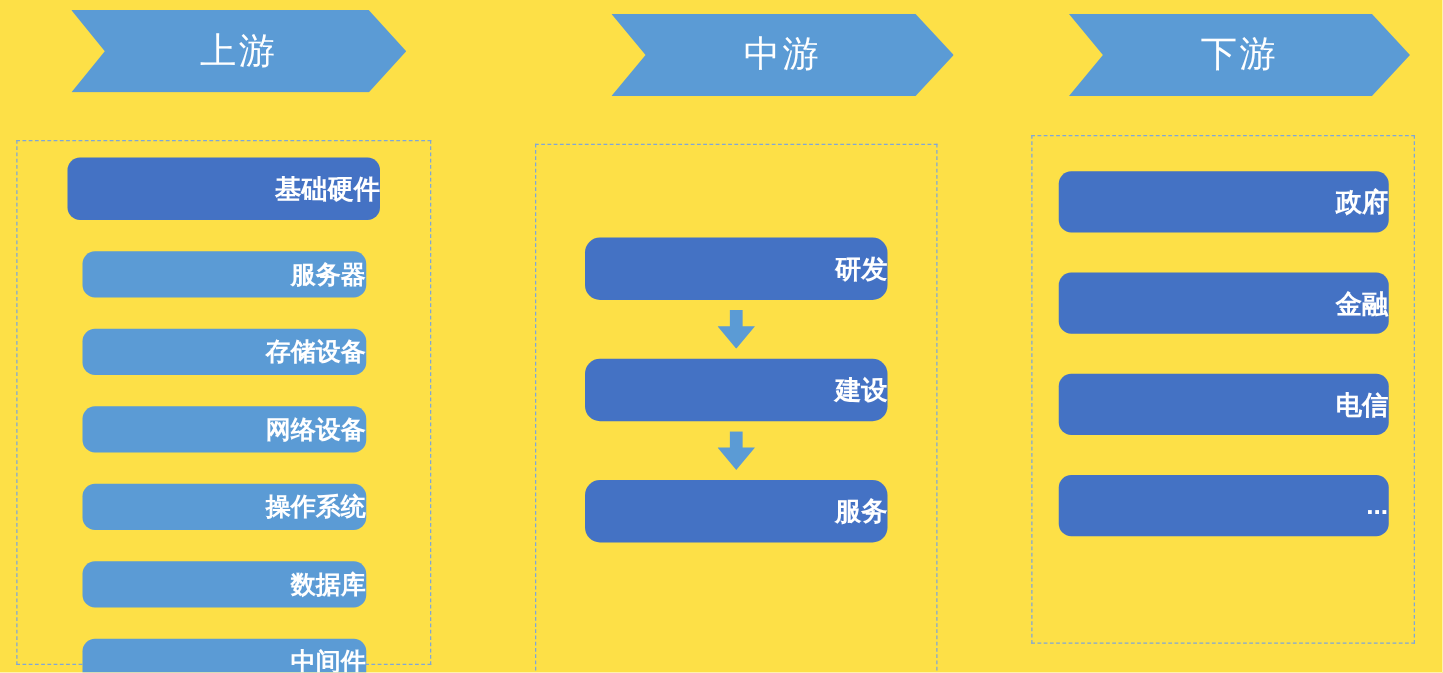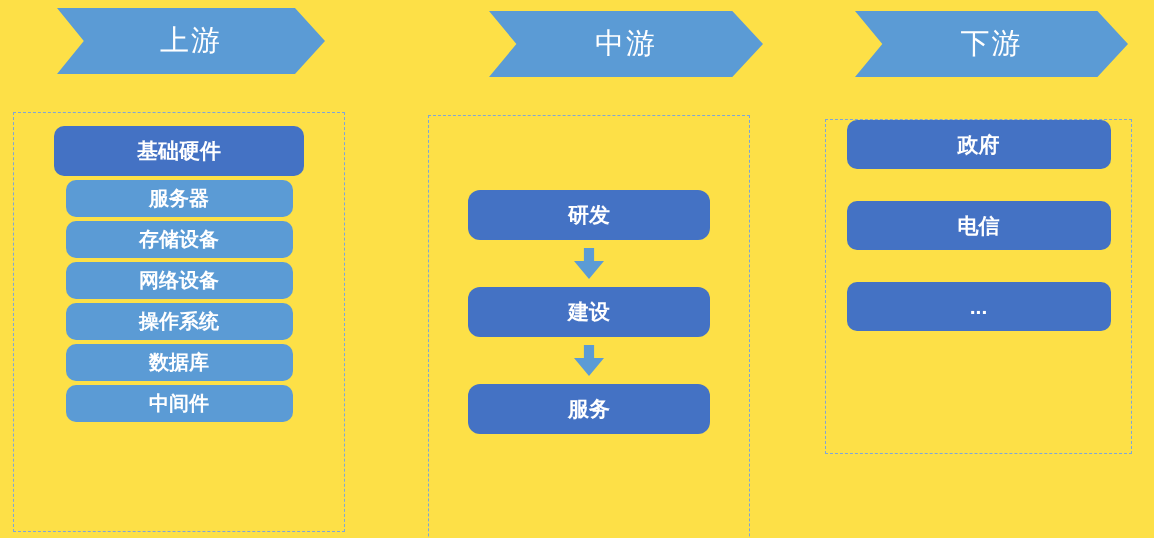--- a/index.html
+++ b/index.html
@@ -34,45 +34,45 @@
   .panel {
     position: absolute;
     border: 1.5px dashed #7EA6D9;
     box-sizing: border-box;
     display: flex;
     flex-direction: column;
     align-items: center;
   }
   .panel-upstream   { left: 13px;  top: 112px; width: 332px; height: 420px; padding-top: 13px; }
   .panel-midstream  { left: 428px; top: 115px; width: 322px; height: 516px; padding-top: 74px; }
-  .panel-downstream { left: 825px; top: 119px; width: 307px; height: 335px; padding-top: 0; }
+  .panel-downstream { left: 825px; top: 108px; width: 307px; height: 407px; padding-top: 28px; }
 
   
   .box {
     box-sizing: border-box;
     color: #ffffff;
     font-weight: 700;
     display: flex;
     align-items: center;
-    justify-content: center;
+    justify-content: flex-end;
     flex: 0 0 auto;
   }
   .box-primary {
     width: 250px; height: 50px;
     background: #4472C4;
     border-radius: 10px;
     font-size: 21px;
   }
   .box-secondary {
     width: 227px; height: 37px;
     background: #5B9BD5;
     border-radius: 10px;
     font-size: 20px;
   }
-  .panel-upstream .box + .box { margin-top: 4px; }
+  .panel-upstream .box + .box { margin-top: 25px; }
 
   .box-mid {
     width: 242px; height: 50px;
     background: #4472C4;
     border-radius: 12px;
     font-size: 21px;
   }
   .box-down {
     width: 264px; height: 49px;
     background: #4472C4;
@@ -141,20 +141,23 @@
     <div class="box box-mid">
         <span>服务</span>
       </div>
   </div>
 
   <div class="panel panel-downstream">
     <div class="box box-down">
         <span>政府</span>
       </div>
     <div class="box box-down">
+        <span>金融</span>
+      </div>
+    <div class="box box-down">
         <span>电信</span>
       </div>
     <div class="box box-down">
         <span>...</span>
       </div>
   </div>
 
 </div>
 
 </body></html>

